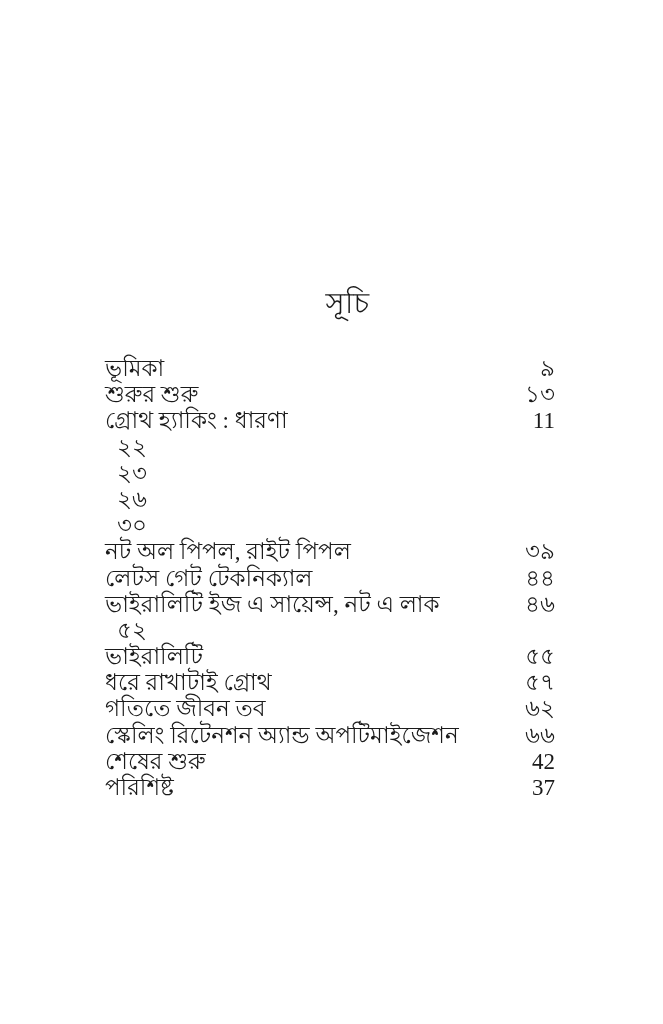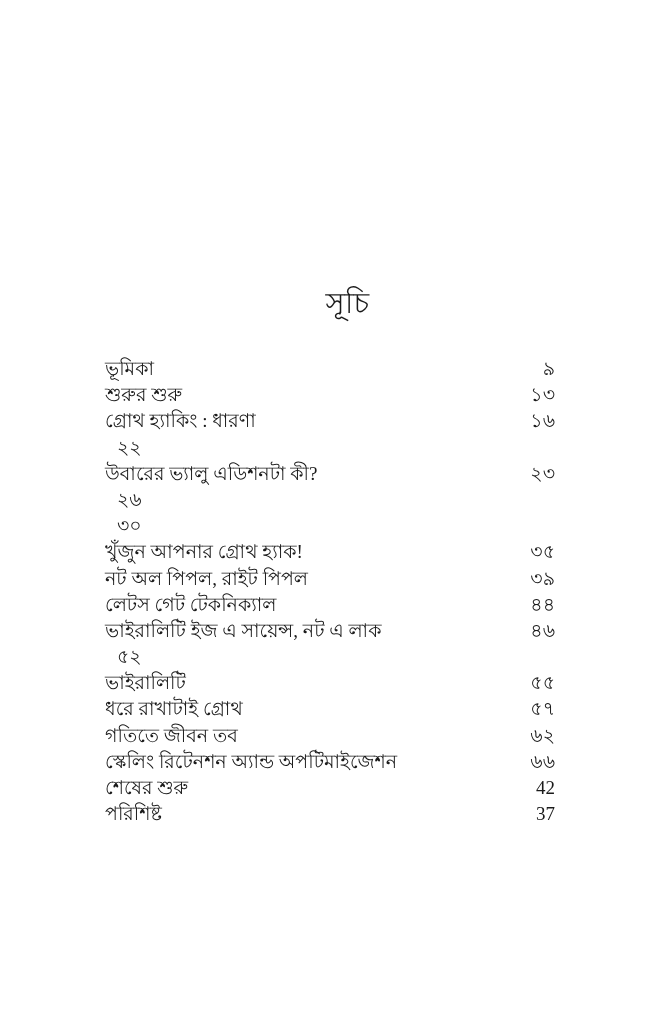--- a/index.html
+++ b/index.html
@@ -35,21 +35,21 @@
     top: 356px;
     left: 105px;
     width: 450px;
   }
   .toc-row {
     display: flex;
     justify-content: space-between;
     align-items: flex-start;
     height: 26.2px;
     line-height: 26.2px;
-    font-size: 19px;
+    font-size: 23px;
     white-space: nowrap;
   }
   .toc-row .entry-label {
     text-align: left;
   }
   .toc-row .entry-page {
     text-align: right;
     padding-left: 12px;
   }
 </style>
@@ -65,44 +65,39 @@
     <span class="entry-page">৯</span>
   </div>
 
   <div class="toc-row">
     <span class="entry-label">শুরুর শুরু</span>
     <span class="entry-page">১৩</span>
   </div>
 
   <div class="toc-row">
     <span class="entry-label">গ্রোথ হ্যাকিং : ধারণা</span>
-    <span class="entry-page">১৬</span>
+    <span class="entry-page">11</span>
   </div>
 
   <div class="toc-row">
     <span class="entry-page">২২</span>
   </div>
 
   <div class="toc-row">
-    <span class="entry-label">উবারের ভ্যালু এডিশনটা কী?</span>
     <span class="entry-page">২৩</span>
   </div>
 
   <div class="toc-row">
     <span class="entry-page">২৬</span>
   </div>
 
   <div class="toc-row">
     <span class="entry-page">৩০</span>
   </div>
 
-  <div class="toc-row">
-    <span class="entry-label">খুঁজুন আপনার গ্রোথ হ্যাক!</span>
-    <span class="entry-page">৩৫</span>
-  </div>
 
   <div class="toc-row">
     <span class="entry-label">নট অল পিপল, রাইট পিপল</span>
     <span class="entry-page">৩৯</span>
   </div>
 
   <div class="toc-row">
     <span class="entry-label">লেটস গেট টেকনিক্যাল</span>
     <span class="entry-page">৪৪</span>
   </div>

